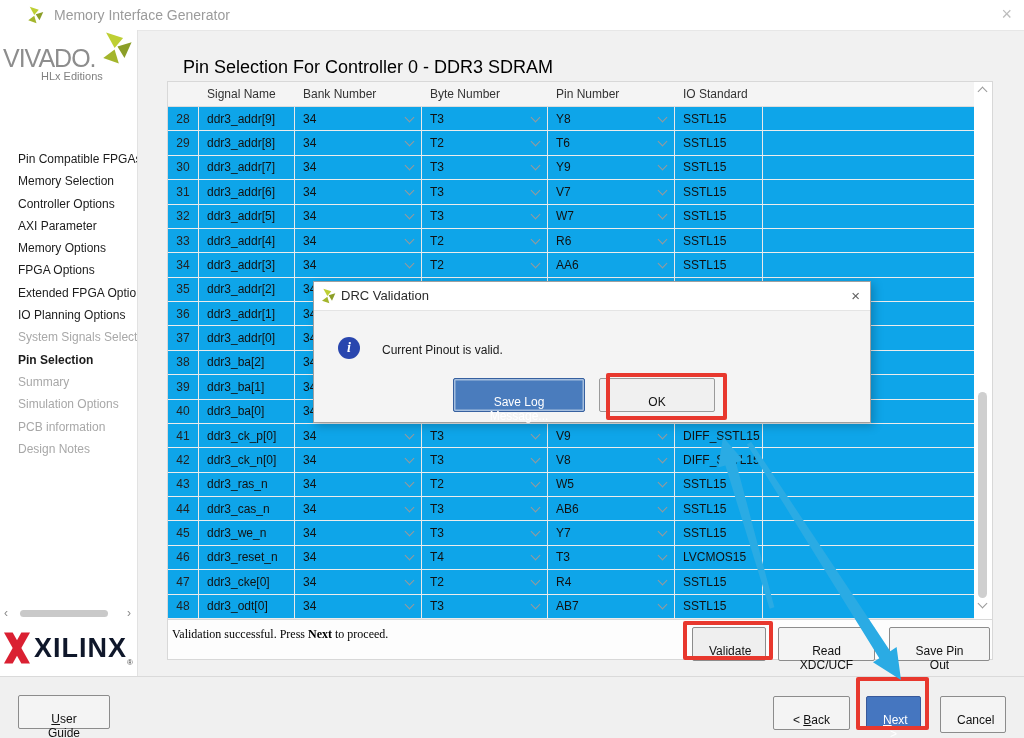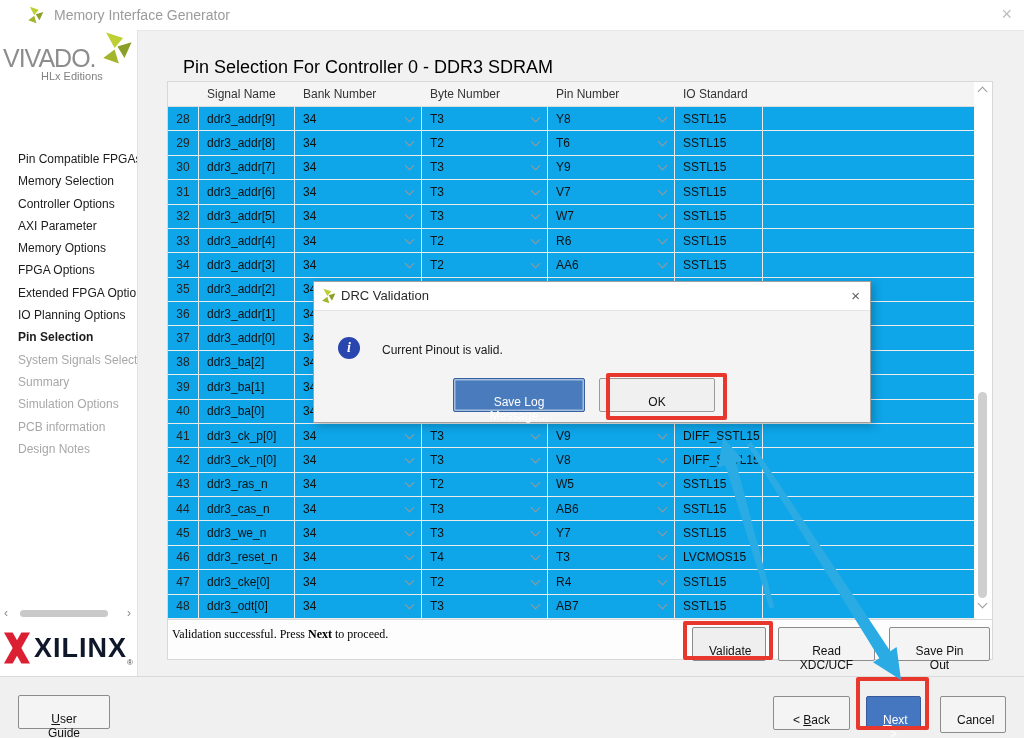--- a/index.html
+++ b/index.html
@@ -107,22 +107,22 @@
     <ul class="nav">
 
     <li class="nav-item enabled"><span>Pin Compatible FPGAs</span></li>
         <li class="nav-item enabled"><span>Memory Selection</span></li>
         <li class="nav-item enabled"><span>Controller Options</span></li>
         <li class="nav-item enabled"><span>AXI Parameter</span></li>
         <li class="nav-item enabled"><span>Memory Options</span></li>
         <li class="nav-item enabled"><span>FPGA Options</span></li>
         <li class="nav-item enabled"><span>Extended FPGA Optio</span></li>
         <li class="nav-item enabled"><span>IO Planning Options</span></li>
+        <li class="nav-item disabled"><span>System Signals Select</span></li>
         <li class="nav-item active"><span>Pin Selection</span></li>
-        <li class="nav-item disabled"><span>System Signals Select</span></li>
         <li class="nav-item disabled"><span>Summary</span></li>
         <li class="nav-item disabled"><span>Simulation Options</span></li>
         <li class="nav-item disabled"><span>PCB information</span></li>
         <li class="nav-item disabled"><span>Design Notes</span></li>
       </ul>
 
     <div class="h-scroll">
       <span class="hs-arrow hs-left">‹</span>
       <div class="hs-thumb"></div>
       <span class="hs-arrow hs-right">›</span>

